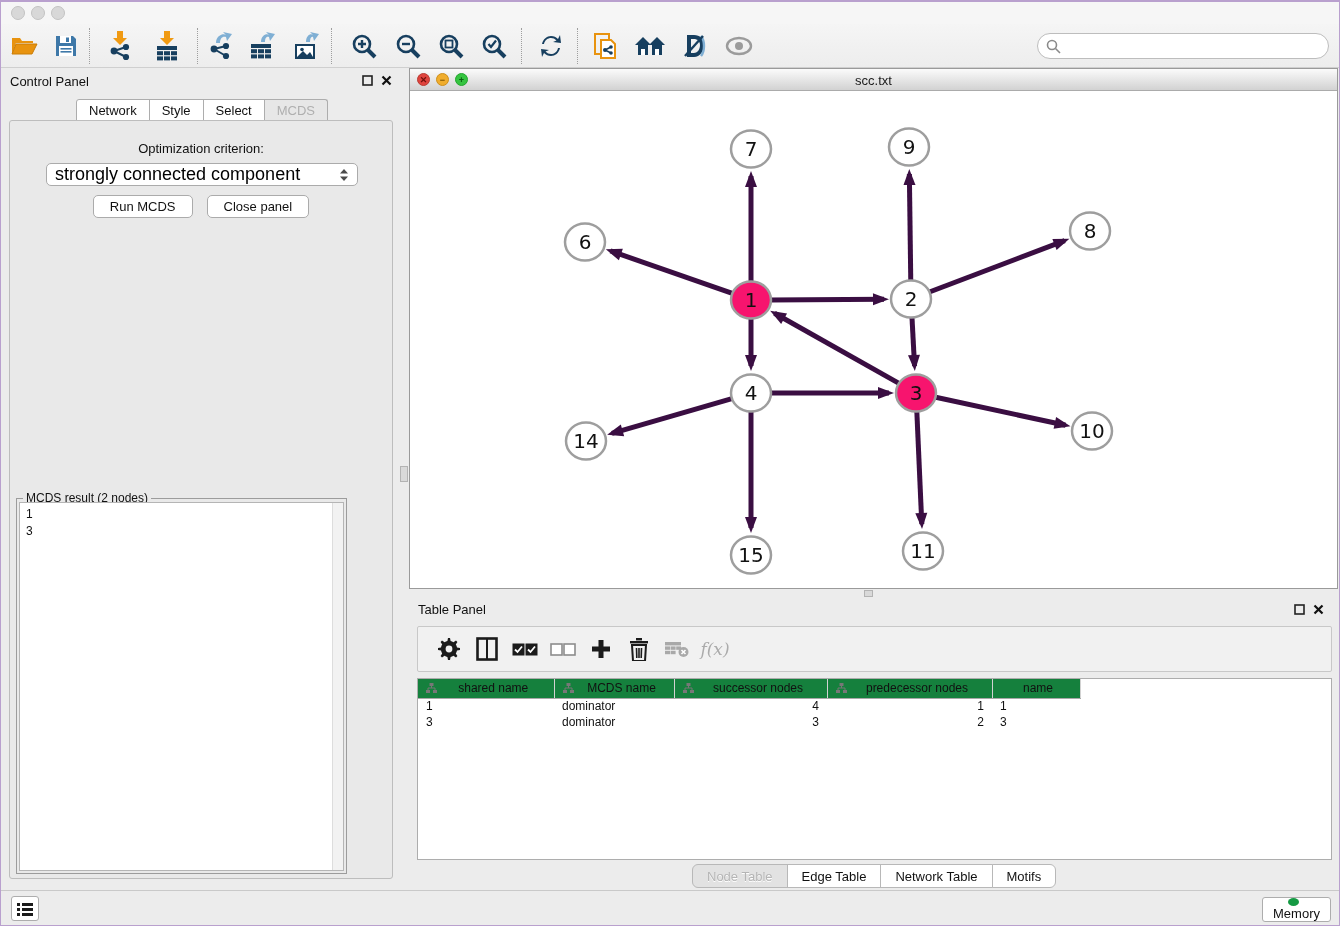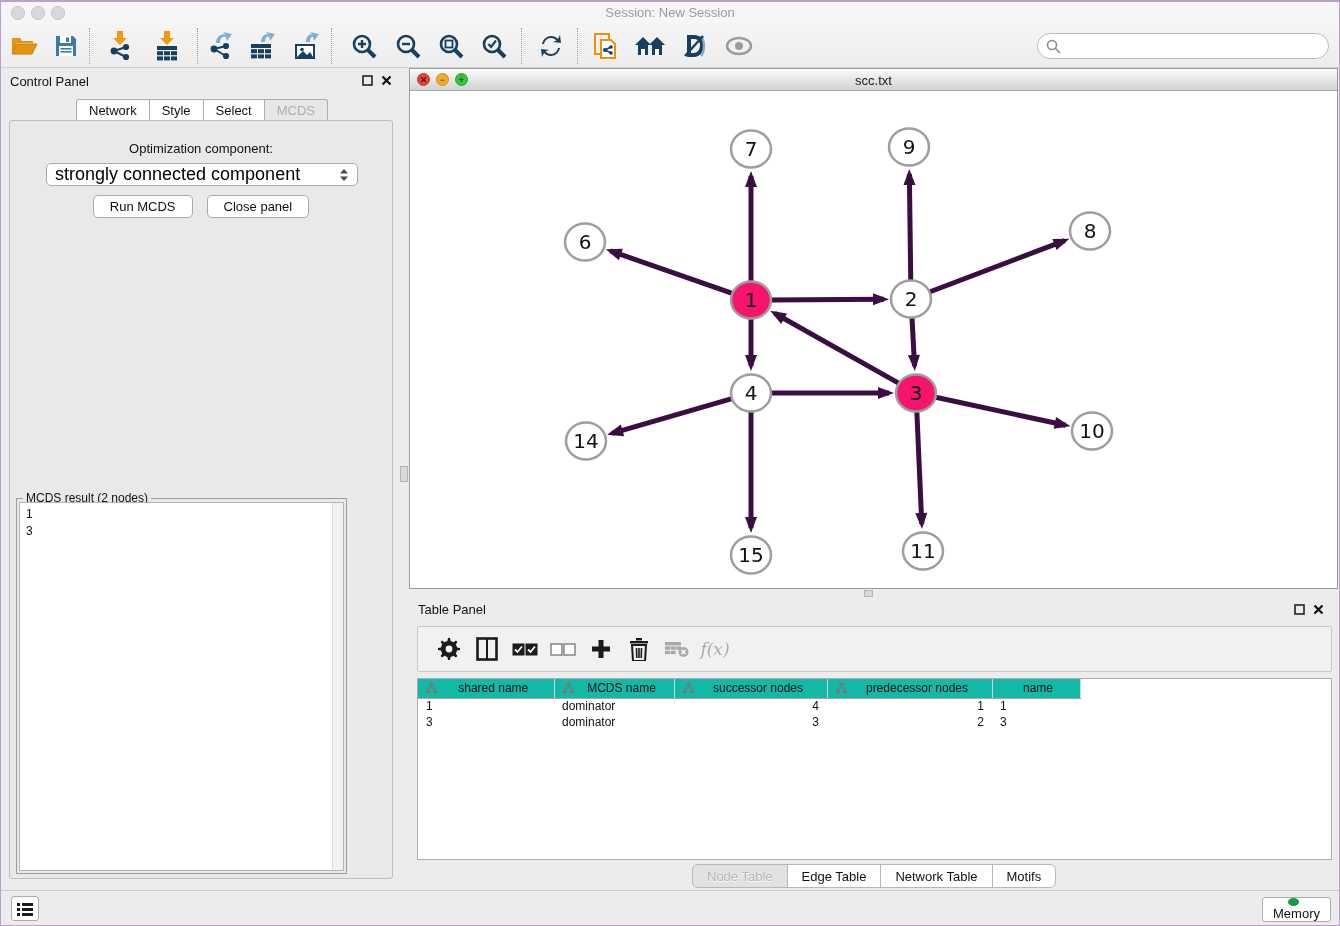--- a/index.html
+++ b/index.html
@@ -50,21 +50,21 @@
 
   .grip { position:absolute; background:#D9D9D9; border:1px solid #B3B3B3; }
 
   
   .tpanel { position:absolute; left:408px; top:596px; width:929px; height:294px; }
   .tp-toolbar { position:absolute; left:8px; top:28px; width:915px; height:46px; background:#F1F1F1; border:1px solid #C8C8C8; border-radius:2px; display:flex; align-items:center; padding-left:12px; gap:0; }
   .tp-icon { width:38px; height:34px; display:flex; align-items:center; justify-content:center; cursor:pointer; }
   .fx { font-family:"DejaVu Serif", serif; font-style:italic; font-size:17px; color:#ABABAB; }
   .datatable { position:absolute; left:8px; top:80px; width:915px; height:182px; background:#FFF; border:1px solid #ADADAD; overflow:hidden; }
   table.nt { border-collapse:collapse; width:100%; table-layout:fixed; }
-  table.nt th { height:19px; background:#14b8a6; border-right:1px solid #D2D2D2; border-bottom:1px solid #A8A8A8; font-size:12px; font-weight:normal; color:#111; padding:0; }
+  table.nt th { height:19px; background:#15803d; border-right:1px solid #D2D2D2; border-bottom:1px solid #A8A8A8; font-size:12px; font-weight:normal; color:#111; padding:0; }
   table.nt th.filler { background:#FFF; border-right:none; border-bottom:none; }
   .th-inner { display:flex; align-items:center; padding:0 4px 0 8px; }
   .th-inner .lbl { flex:1; text-align:center; }
   table.nt td { height:16px; font-size:12px; color:#111; padding:0 8px; white-space:nowrap; overflow:hidden; }
   td.num { text-align:right; }
   .tp-tabs { position:absolute; left:283px; top:266px; display:flex; height:24px; }
   .tp-tab { background:#FFF; border:1px solid #B8B8B8; margin-left:-1px; font-size:13px; padding:4px 14px 0; color:#111; cursor:pointer; }
   .tp-tab.first { border-radius:6px 0 0 6px; margin-left:0; }
   .tp-tab.last { border-radius:0 6px 6px 0; }
   .tp-tab.active { background:#E2E2E2; color:#B5B5B5; text-shadow:0 1px 0 #FFF; }
@@ -79,21 +79,20 @@
 </style>
 </head>
 <body>
 
 <div id="app">
 
   <div class="titlebar">
     <div class="traffic" style="left:10px"></div>
     <div class="traffic" style="left:30px"></div>
     <div class="traffic" style="left:50px"></div>
-    <div class="win-title">Session: New Session</div>
   </div>
 
   <div class="toolbar">
 
     <div class="tbicon" style="left:5px">
       <svg width="28" height="24" viewBox="0 0 28 24">
           <path d="M2 4 L10 4 L12 7 L23 7 L23 9 L6 9 L2 20 Z" fill="#E8930F"></path>
           <path d="M6 10 L27 10 L22 20 L2 20 Z" fill="#E8930F" stroke="#C97C07" stroke-width="1"></path>
         </svg>
     </div>
@@ -264,21 +263,21 @@
     </div>
 
     <div class="tabs-row">
       <div class="cp-tab first">Network</div>
       <div class="cp-tab">Style</div>
       <div class="cp-tab">Select</div>
       <div class="cp-tab active">MCDS</div>
     </div>
 
     <div class="cp-body">
-      <div class="opt-label">Optimization component:</div>
+      <div class="opt-label">Optimization criterion:</div>
 
       <div class="mcds-select">
         <span class="sel-text">strongly connected component</span>
         <svg width="10" height="14" viewBox="0 0 10 14">
             <path d="M5 1 L9 5.5 L1 5.5 Z" fill="#4A4A4A"></path>
             <path d="M5 13 L1 8.5 L9 8.5 Z" fill="#4A4A4A"></path>
           </svg>
       </div>
 
       <div class="btnrow">

